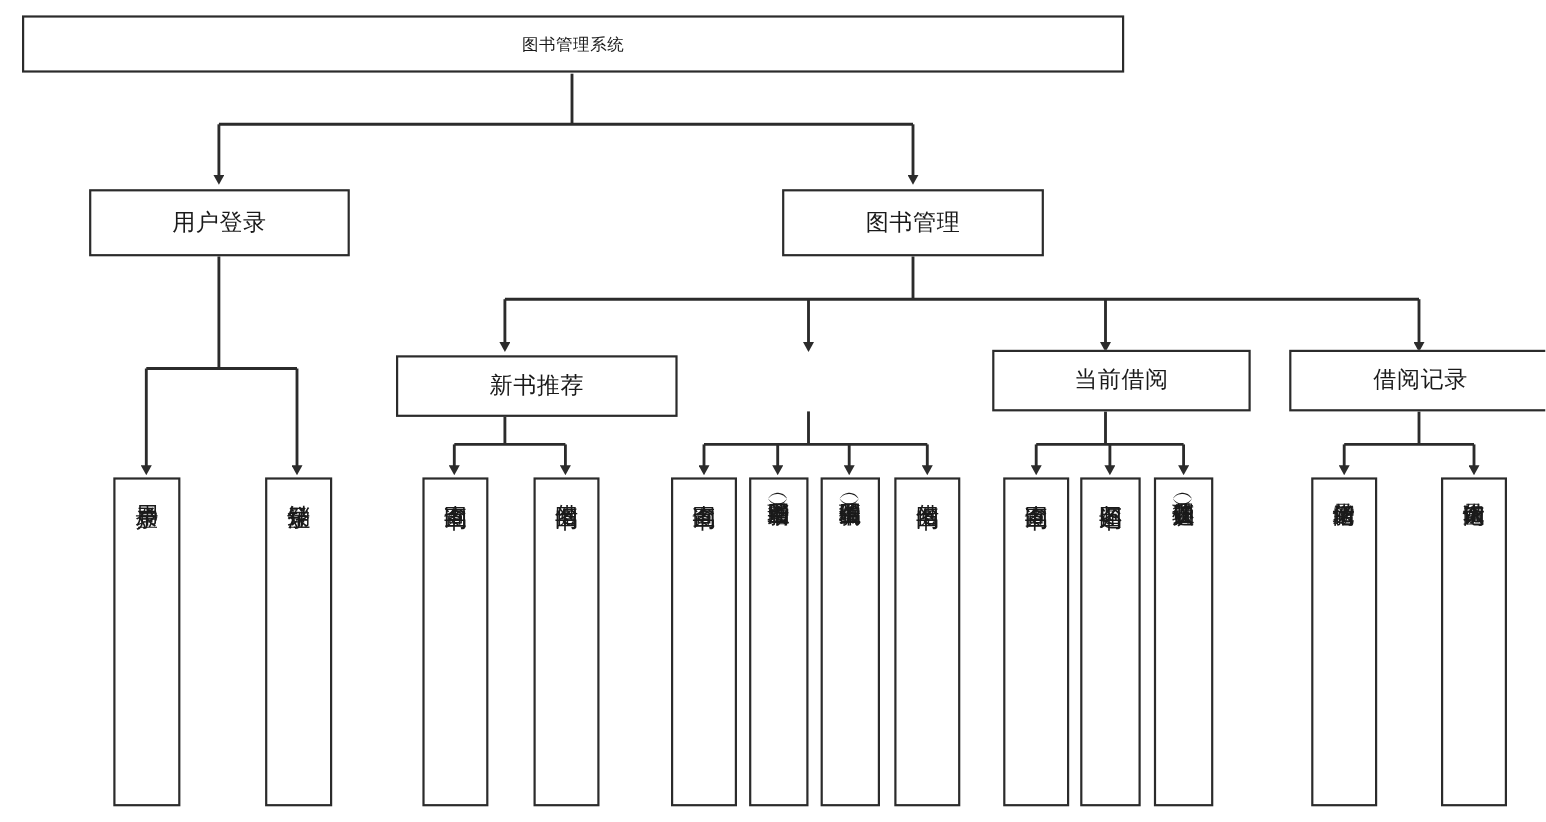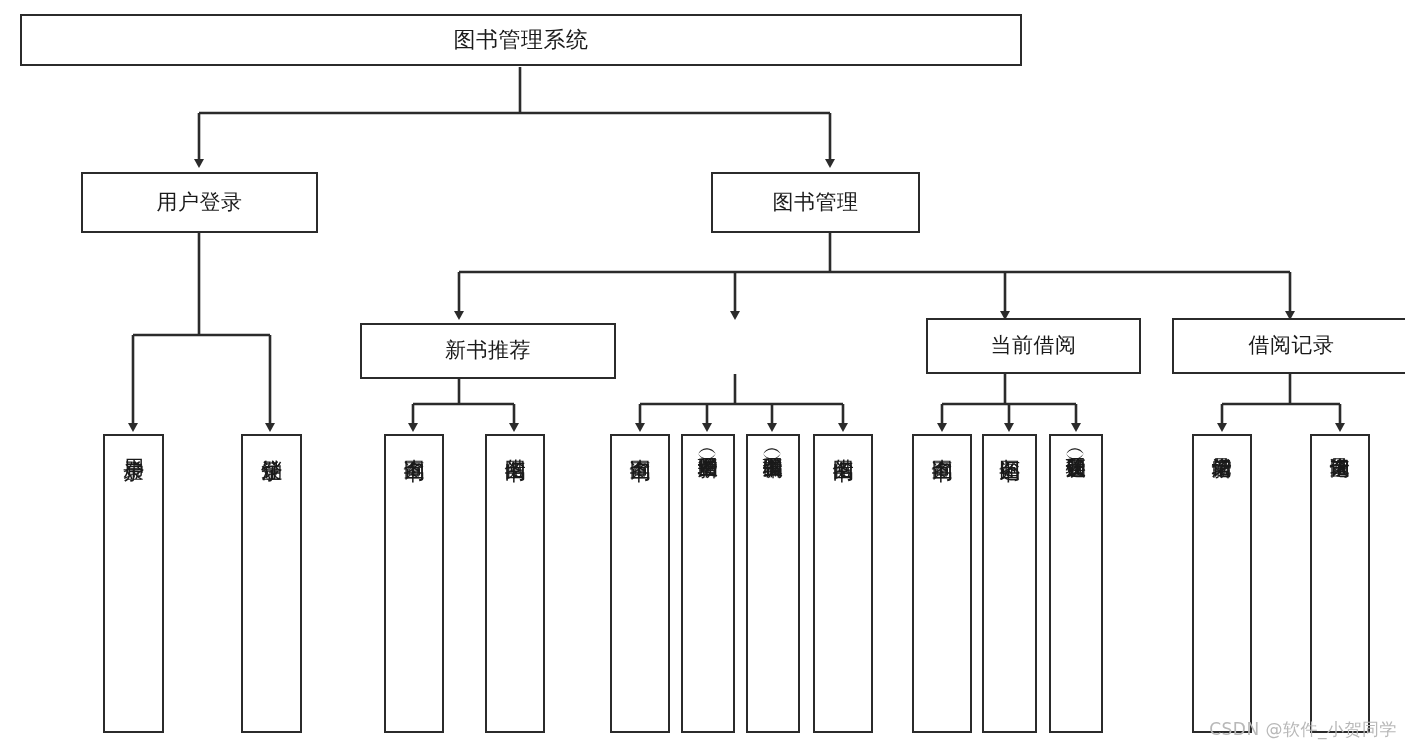--- a/index.html
+++ b/index.html
@@ -40,21 +40,21 @@
     display: block;
     text-align: center;
     line-height: 1.12;
     white-space: nowrap;
   }
   .node.horizontal .label {
     font-size: 21px;
     letter-spacing: 0.5px;
   }
   .node.root .label {
-    font-size: 22px;
+    font-size: 15px;
     letter-spacing: 0.5px;
   }
   .node.vertical {
     align-items: flex-start;
     padding-top: 6px;
   }
   .node.vertical .label {
     writing-mode: vertical-rl;
     text-orientation: upright;
     font-size: 21px;
@@ -134,28 +134,28 @@
     </g>
   </svg>
 
   <div class="node root horizontal" style="left:20px; top:14px; width:1002px; height:52px;">
     <span class="label">图书管理系统</span>
   </div>
 
   <div class="node horizontal" style="left:81px; top:172px; width:237px; height:61px;">
     <span class="label">用户登录</span>
   </div>
-  <div class="node horizontal" style="left:711px; top:172px; width:209px; height:61px;">
+  <div class="node horizontal" style="left:711px; top:172px; width:238px; height:61px;">
     <span class="label">图书管理</span>
   </div>
 
   <div class="node horizontal" style="left:360px; top:323px; width:256px; height:56px;">
     <span class="label">新书推荐</span>
   </div>
-  <div class="node horizontal" style="left:926px; top:318px; width:215px; height:56px;">
+  <div class="node horizontal" style="left:902px; top:318px; width:235px; height:56px;">
     <span class="label">当前借阅</span>
   </div>
   <div class="node horizontal" style="left:1172px; top:318px; width:239px; height:56px;">
     <span class="label">借阅记录</span>
   </div>
 
   <div class="node vertical" style="left:103px; top:434px; width:61px; height:299px;">
     <span class="label">用户登录</span>
   </div>
   <div class="node vertical" style="left:241px; top:434px; width:61px; height:299px;">
@@ -192,15 +192,14 @@
     <span class="label">确认归还（管理员）</span>
   </div>
 
   <div class="node vertical tall" style="left:1192px; top:434px; width:60px; height:299px;">
     <span class="label">新增借阅记录</span>
   </div>
   <div class="node vertical tall" style="left:1310px; top:434px; width:60px; height:299px;">
     <span class="label">查询借阅记录</span>
   </div>
 
-  <div id="watermark">CSDN @软件_小贺同学</div>
 
 </div>
 
 </body></html>

